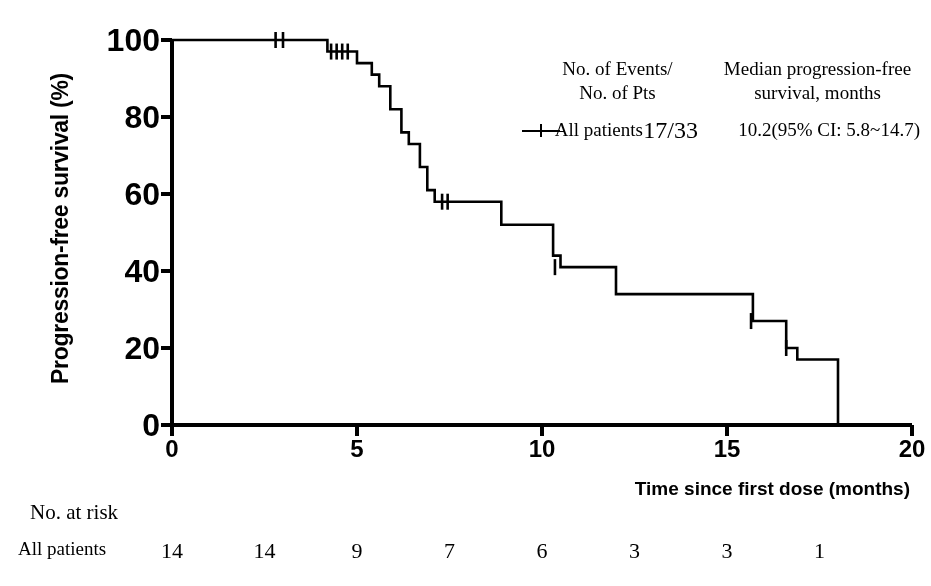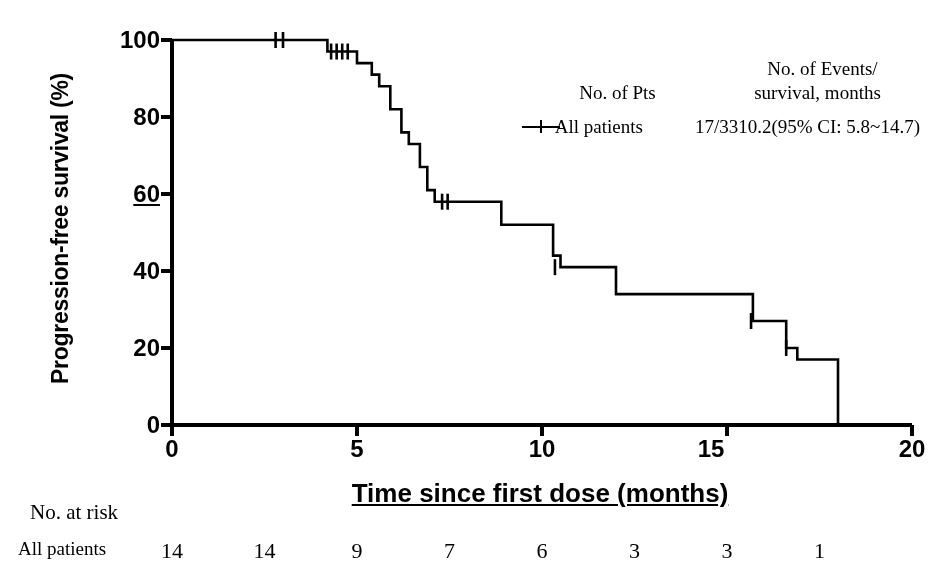--- a/index.html
+++ b/index.html
@@ -38,45 +38,44 @@
     letter-spacing: -0.3px;
     white-space: nowrap;
   }
 
   
   .x-axis-title {
     position: absolute;
     left: 170px;
     top: 478px;
     width: 740px;
-    text-align: center;
-    font-family: "Liberation Sans", sans-serif;
-    font-weight: bold;
-    font-size: 26px;
-    text-decoration: underline;
+    text-align: right;
+    font-family: "Liberation Sans", sans-serif;
+    font-weight: bold;
+    font-size: 19px;
   }
 
   
   .plot-area {
     position: absolute;
     left: 172px;
     top: 40px;
     width: 740px;
     height: 385px;
   }
 
   
   .ytick {
     position: absolute;
     right: 100%;
     margin-right: 12px;
     transform: translateY(-50%);
     font-family: "Liberation Sans", sans-serif;
     font-weight: bold;
-    font-size: 24px;
+    font-size: 32px;
     white-space: nowrap;
   }
   .xtick {
     position: absolute;
     top: 100%;
     margin-top: 10px;
     transform: translateX(-50%);
     font-family: "Liberation Sans", sans-serif;
     font-weight: bold;
     font-size: 24px;
@@ -130,22 +129,22 @@
     height: 13px;
     background: #000;
   }
   .legend-row .lg-label {
     width: 112px;
     font-size: 19px;
     white-space: nowrap;
   }
   .legend-row .lg-events {
     width: 120px;
-    text-align: right;
-    font-size: 19px;
+    text-align: left;
+    font-size: 24px;
   }
   .legend-row .lg-median {
     width: 230px;
     text-align: center;
     font-size: 19px;
     white-space: nowrap;
   }
 
   
   .risk-title {
@@ -207,36 +206,37 @@
           <line x1="382.95" y1="219.15" x2="382.95" y2="235.15" stroke="#000" stroke-width="2.6"></line>
           <line x1="579.05" y1="273.05" x2="579.05" y2="289.05" stroke="#000" stroke-width="2.6"></line>
           <line x1="614.2" y1="300" x2="614.2" y2="316" stroke="#000" stroke-width="2.6"></line>
         </g>
     </svg>
 
     <div id="ytick-labels">
         <div class="ytick" style="top: 385px;">0</div>
         <div class="ytick" style="top: 308px;">20</div>
         <div class="ytick" style="top: 231px;">40</div>
-        <div class="ytick" style="top: 154px; text-decoration: underline;">60</div>
+        <div class="ytick" style="top: 154px;">60</div>
         <div class="ytick" style="top: 77px;">80</div>
         <div class="ytick" style="top: 0px;">100</div>
       </div>
     <div id="xtick-labels">
         <div class="xtick" style="left: 0px;">0</div>
         <div class="xtick" style="left: 185px;">5</div>
         <div class="xtick" style="left: 370px; text-align: center;">10</div>
-        <div class="xtick" style="left: 539px;">15</div>
+        <div class="xtick" style="left: 555px;">15</div>
         <div class="xtick" style="left: 740px;">20</div>
       </div>
   </div>
 
   <div class="legend-block">
     <div class="legend-head">
       <div class="col-a">No. of Events/</div>
+      <div class="col-b">Median progression-free</div>
     </div>
     <div class="legend-head">
       <div class="col-a">No. of Pts</div>
       <div class="col-b">survival, months</div>
     </div>
     <div class="legend-row">
       <div class="lg-sym">
         <div class="hline"></div>
           <div class="vtick"></div>
       </div>

